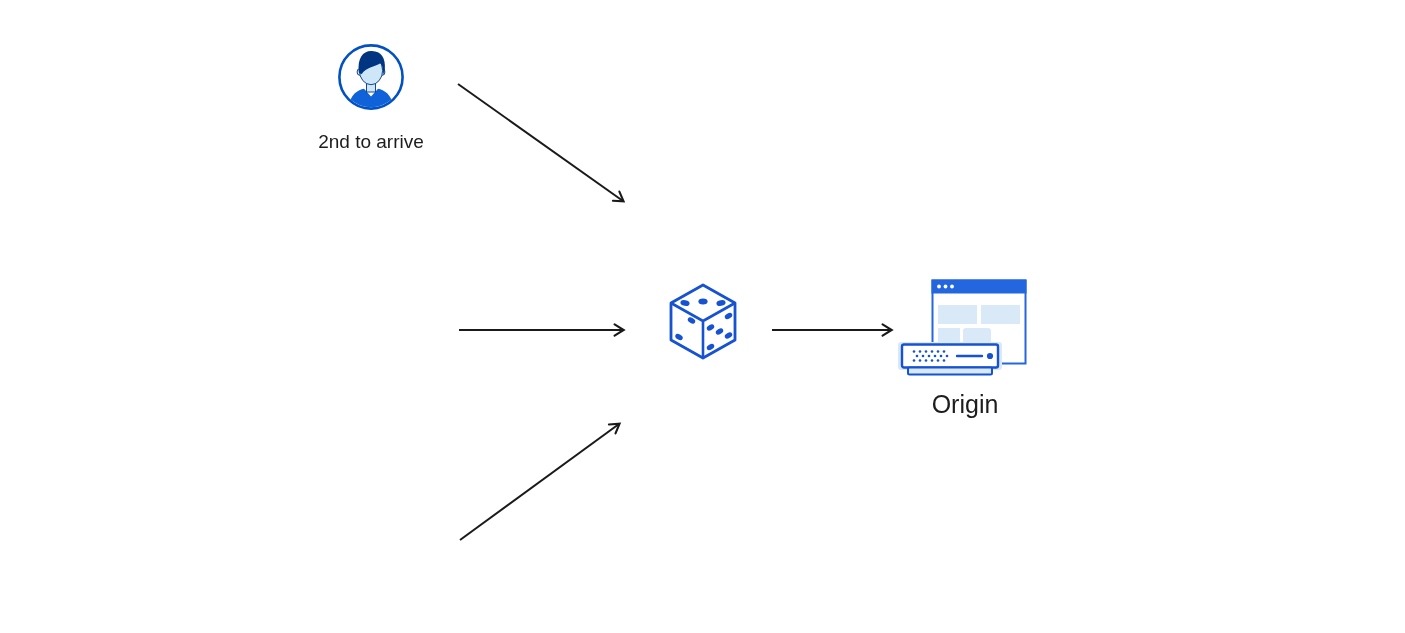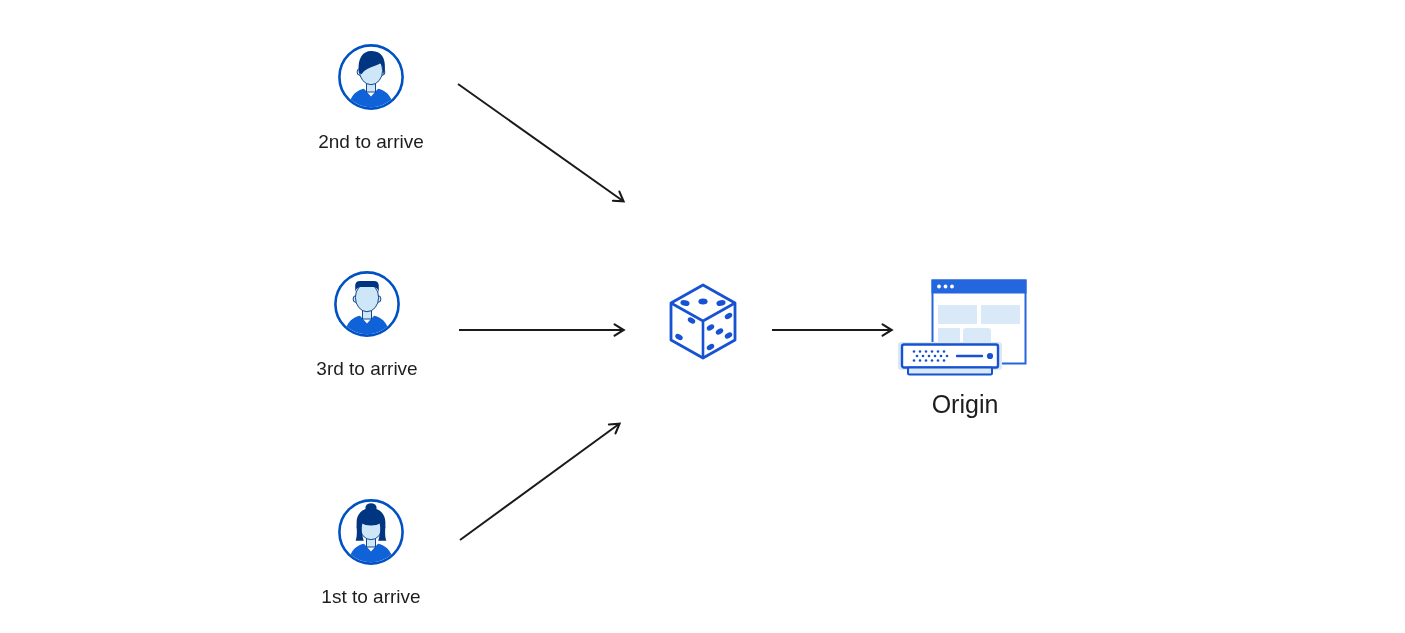--- a/index.html
+++ b/index.html
@@ -65,60 +65,21 @@
         <path d="M28.5 34 h9 v14 h-9 z" fill="#cde6f8" stroke="#003681" stroke-width="0.9"></path>
         <ellipse cx="21.4" cy="28" rx="2.3" ry="3.2" fill="#cde6f8" stroke="#003681" stroke-width="0.9"></ellipse>
         <ellipse cx="44.6" cy="28" rx="2.3" ry="3.2" fill="#cde6f8" stroke="#003681" stroke-width="0.9"></ellipse>
         <ellipse cx="33" cy="26.5" rx="11.6" ry="14.2" fill="#cde6f8" stroke="#003681" stroke-width="0.9"></ellipse>
         <path d="M20.8 28 C19.3 14 25 6.5 34 7 C43 7.5 47.6 13 46.9 25 C46.7 27.5 46.1 29.2 45.3 30.4 C45.3 25 44.2 21.3 42.4 19.2 C38.4 22.4 27.5 23.4 23.8 30 C22.1 29.6 21 28.9 20.8 28 Z" fill="#003681"></path>
       </g>
     </svg>
     <div class="label">2nd to arrive</div>
   </div>
 
-  <div class="node" style="left:287px; top:257px;">
-    <svg width="66" height="66" viewBox="0 0 66 66">
-      <defs>
-          <clipPath id="clip-a2">
-            <circle cx="33" cy="33" r="30.3"></circle>
-          </clipPath>
-        </defs>
-      <circle cx="33" cy="33" r="31.6" fill="#ffffff" stroke="#0051c3" stroke-width="2.6"></circle>
-      <g clip-path="url(#clip-a2)">
-        <path d="M10 66 C11 51 20 45.7 26 44.8 L33 52.5 L40 44.8 C46 45.7 55 51 56 66 Z" fill="#1062d8"></path>
-        <path d="M28.5 34 h9 v14 h-9 z" fill="#cde6f8" stroke="#003681" stroke-width="0.9"></path>
-        <ellipse cx="21.4" cy="28" rx="2.3" ry="3.2" fill="#cde6f8" stroke="#003681" stroke-width="0.9"></ellipse>
-        <ellipse cx="44.6" cy="28" rx="2.3" ry="3.2" fill="#cde6f8" stroke="#003681" stroke-width="0.9"></ellipse>
-        <ellipse cx="33" cy="26.5" rx="11.6" ry="14.2" fill="#cde6f8" stroke="#003681" stroke-width="0.9"></ellipse>
-        <path d="M21.2 22.5 L21.2 14.8 Q21.2 10 26 10 L40 10 Q44.8 10 44.8 14.8 L44.8 22.5 C44.8 18.8 42.7 16.5 39.7 16.1 L26.3 16.1 C23.3 16.5 21.2 18.8 21.2 22.5 Z" fill="#003681"></path>
-      </g>
-    </svg>
-    <div class="label">3rd to arrive</div>
-  </div>
 
-  <div class="node" style="left:291px; top:485px;">
-    <svg width="66" height="66" viewBox="0 0 66 66">
-      <defs>
-          <clipPath id="clip-a3">
-            <circle cx="33" cy="33" r="30.3"></circle>
-          </clipPath>
-        </defs>
-      <circle cx="33" cy="33" r="31.6" fill="#ffffff" stroke="#0051c3" stroke-width="2.6"></circle>
-      <g clip-path="url(#clip-a3)">
-        <path d="M10 66 C11 51 20 45.7 26 44.8 L33 52.5 L40 44.8 C46 45.7 55 51 56 66 Z" fill="#1062d8"></path>
-        <path d="M28.5 34 h9 v14 h-9 z" fill="#cde6f8" stroke="#003681" stroke-width="0.9"></path>
-        <ellipse cx="21.4" cy="28" rx="2.3" ry="3.2" fill="#cde6f8" stroke="#003681" stroke-width="0.9"></ellipse>
-        <ellipse cx="44.6" cy="28" rx="2.3" ry="3.2" fill="#cde6f8" stroke="#003681" stroke-width="0.9"></ellipse>
-        <ellipse cx="33" cy="26.5" rx="11.6" ry="14.2" fill="#cde6f8" stroke="#003681" stroke-width="0.9"></ellipse>
-        <ellipse cx="33" cy="8.8" rx="5.6" ry="4.6" fill="#003681"></ellipse>
-        <path d="M33 9 C24 9 18.6 15.5 18.6 23.5 C18.6 30 19.6 36.8 17.6 41.8 L25.8 41.8 C23.9 36.2 23.2 29.2 24.4 24.6 C27 27.2 39 27.2 41.6 24.6 C42.8 29.2 42.1 36.2 40.2 41.8 L48.4 41.8 C46.4 36.8 47.4 30 47.4 23.5 C47.4 15.5 42 9 33 9 Z" fill="#003681"></path>
-      </g>
-    </svg>
-    <div class="label">1st to arrive</div>
-  </div>
 
   <svg class="abs" style="left:668px; top:268px;" width="70" height="84" viewBox="0 0 70 84">
     <path d="M35 3 L67 21 L67 58 L35 76 L3 58 L3 21 Z" fill="#ffffff" stroke="#1652d1" stroke-width="2.8" stroke-linejoin="round"></path>
     <path d="M3 21 L35 39 L67 21 M35 39 L35 76" fill="none" stroke="#1652d1" stroke-width="2.6" stroke-linejoin="round"></path>
 
     <ellipse cx="17" cy="21" rx="4.6" ry="2.9" fill="#1652d1" transform="rotate(9 17 21)"></ellipse>
     <ellipse cx="35" cy="19.5" rx="4.6" ry="2.9" fill="#1652d1"></ellipse>
     <ellipse cx="53" cy="21" rx="4.6" ry="2.9" fill="#1652d1" transform="rotate(-9 53 21)"></ellipse>
 
     <ellipse cx="23.5" cy="38.5" rx="4" ry="2.6" fill="#1652d1" transform="rotate(29 23.5 38.5)"></ellipse>

